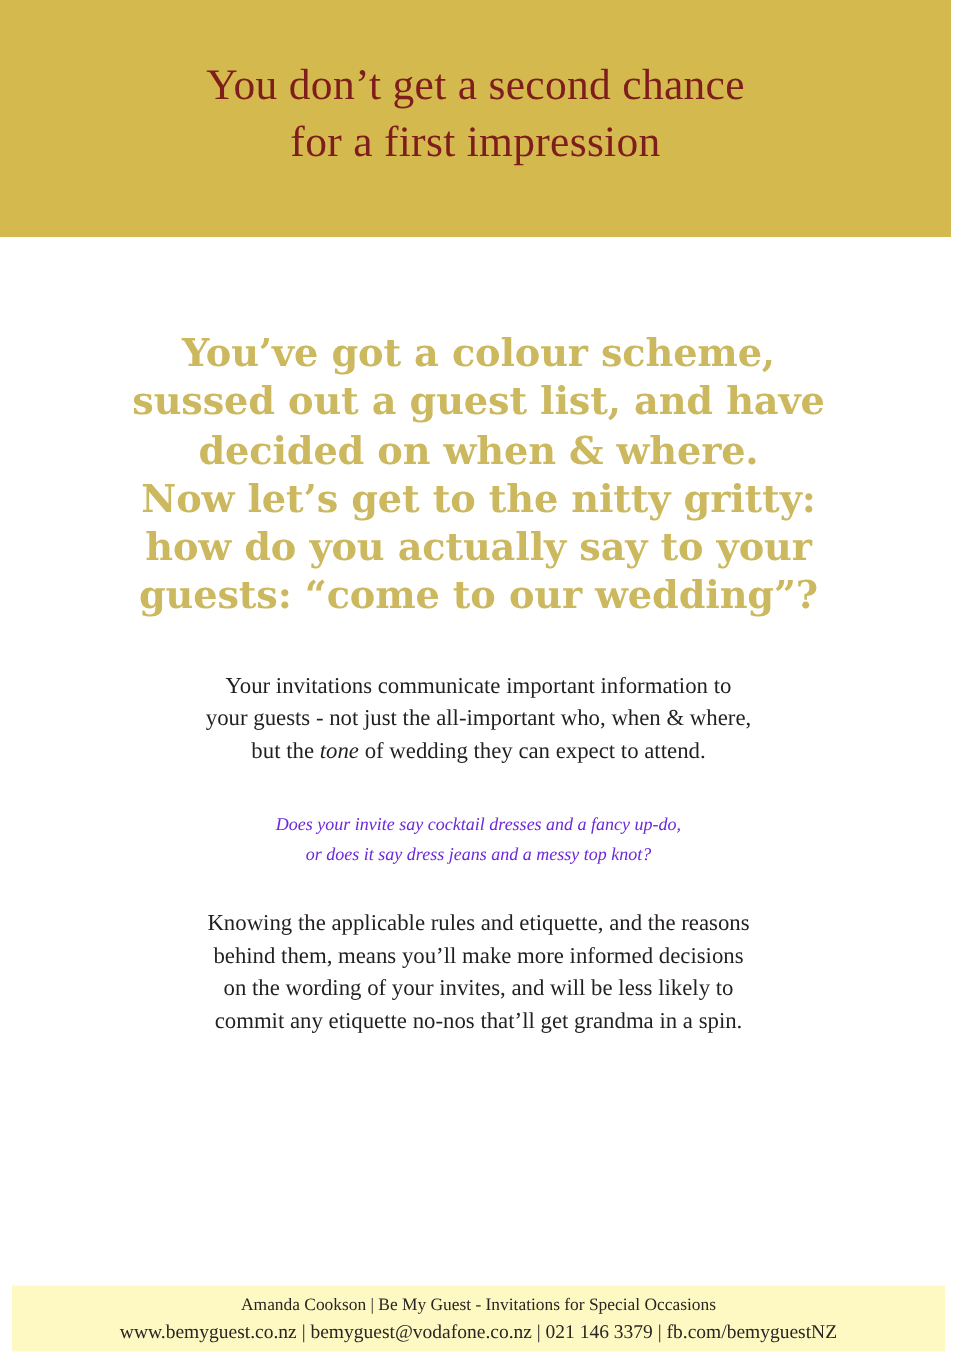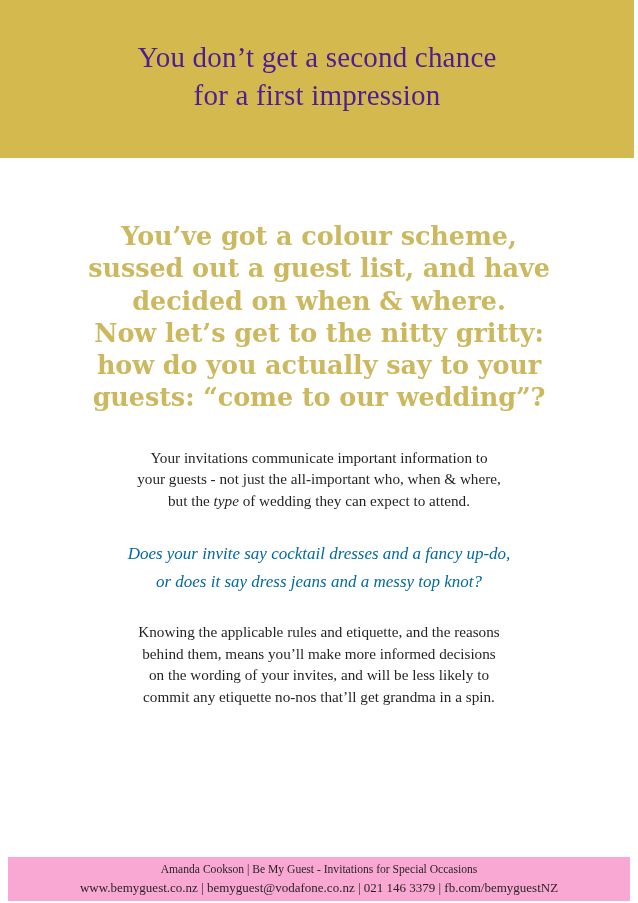--- a/index.html
+++ b/index.html
@@ -29,21 +29,21 @@
     left: 0;
     top: 0;
     width: 634px;
     height: 158px;
     background: #d4ba4e;
     display: flex;
     align-items: center;
     justify-content: center;
   }
   .banner-title {
-    color: #4c1d95;
+    color: #7f1d1d;
     font-family: "Liberation Serif", "DejaVu Serif", serif;
     font-size: 29px;
     line-height: 1.32;
     text-align: center;
     font-weight: 400;
     letter-spacing: 0.2px;
     padding-bottom: 6px;
     white-space: pre-line;
   }
 
@@ -85,36 +85,36 @@
   }
 
   .para-gap-1 { padding-top: 33px; }
   .para-gap-2 { padding-top: 29px; }
   .para-gap-3 { padding-top: 31px; }
   .para-gap-4 { padding-top: 26px; }
   .para-gap-5 { padding-top: 27px; }
 
   .quote {
     margin: 0;
-    color: #0369a1;
+    color: #6d28d9;
     font-family: "Liberation Serif", "DejaVu Serif", serif;
     font-style: italic;
-    font-size: 17px;
+    font-size: 12px;
     line-height: 1.62;
     white-space: pre-line;
   }
 
   
   .footer {
     position: absolute;
     left: 8px;
     top: 857px;
     width: 622px;
     height: 44px;
-    background: #f9a8d4;
+    background: #fef9c3;
     display: flex;
     flex-direction: column;
     align-items: center;
     justify-content: center;
   }
   .footer-line {
     color: #2a2523;
     font-family: "Liberation Serif", "DejaVu Serif", serif;
     font-size: 11.6px;
     line-height: 1.48;
@@ -137,21 +137,21 @@
 
     <h1 class="headline">You’ve got a colour scheme,
 sussed out a guest list, and have
 decided on when &amp; where.
 Now let’s get to the nitty gritty:
 how do you actually say to your
 guests: “come to our wedding”?</h1>
 
     <p class="body-para para-gap-1"><span>Your invitations communicate important information to
 your guests - not just the all-important who, when &amp; where,
-but the </span><em>type</em><span> of wedding they can expect to attend.</span></p>
+but the </span><em>tone</em><span> of wedding they can expect to attend.</span></p>
 
     <p class="quote para-gap-2">Does your invite say cocktail dresses and a fancy up-do,
 or does it say dress jeans and a messy top knot?</p>
 
 
     <p class="body-para para-gap-4">Knowing the applicable rules and etiquette, and the reasons
 behind them, means you’ll make more informed decisions
 on the wording of your invites, and will be less likely to
 commit any etiquette no-nos that’ll get grandma in a spin.</p>
 

